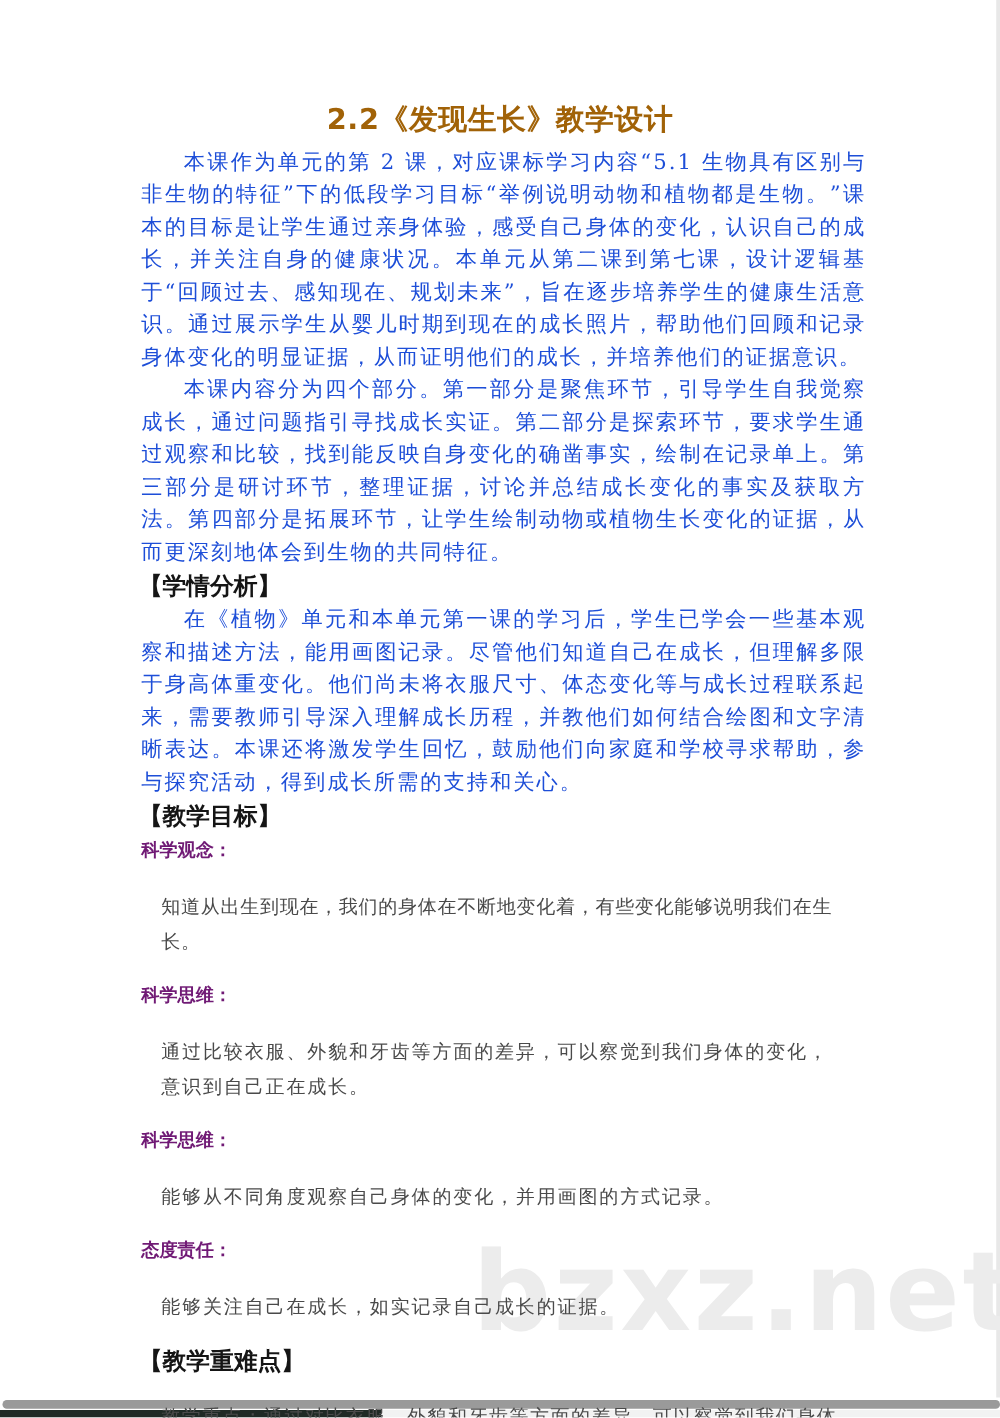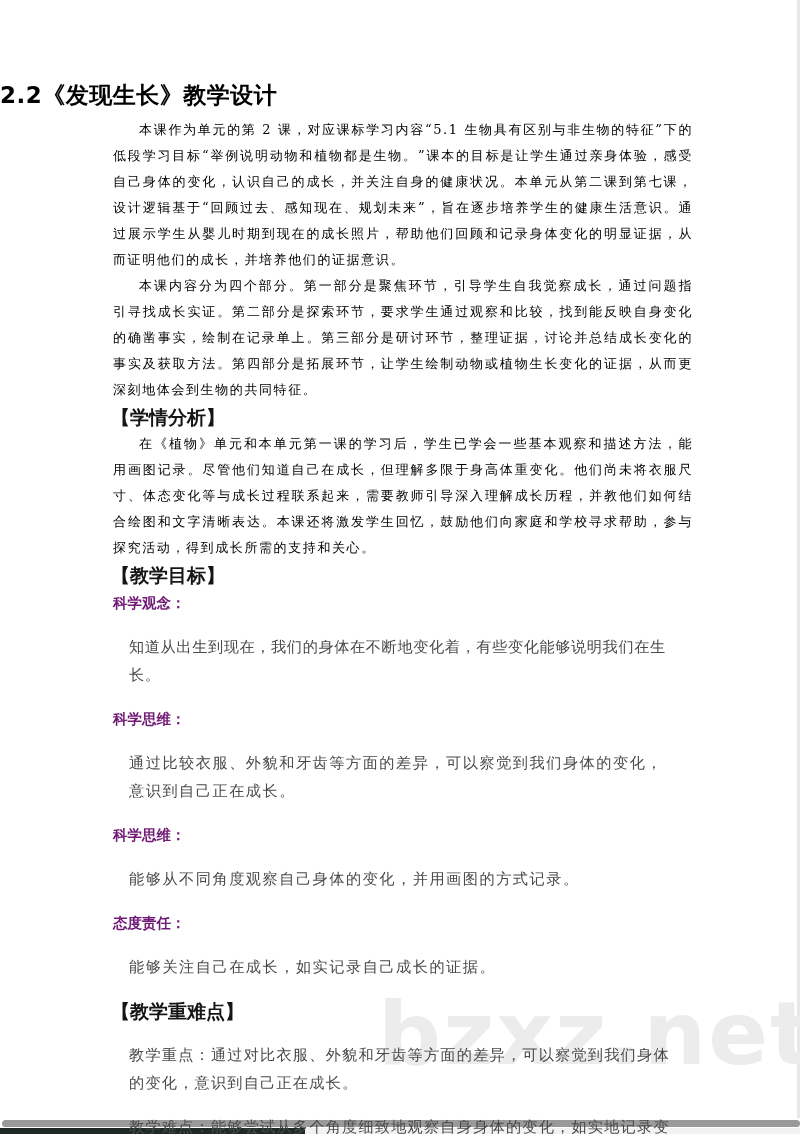--- a/index.html
+++ b/index.html
@@ -5,31 +5,31 @@
   html, body { margin: 0; padding: 0; }
   body {
     width: 800px; height: 1134px; background: #ffffff; position: relative; overflow: hidden;
     font-family: "DejaVu Serif", "Liberation Serif", serif; color: #3a3a3a;
   }
   .page {
     position: absolute; left: 0; top: 0; width: 797px; height: 1118px; background: #fff;
     border-right: 3px solid #e8e8e8;
   }
   .doc-title {
-    position: absolute; left: 0; top: 80px; width: 800px; 
+    position: absolute; left: 0; top: 80px; width: 800px; text-align: center;
     font-family: "DejaVu Sans", "Liberation Sans", sans-serif; font-weight: bold;
-    font-size: 23px; color: #000000; letter-spacing: 0.5px;
+    font-size: 23px; color: #a16207; letter-spacing: 0.5px;
   }
   .content { position: absolute; left: 113px; top: 117px; width: 580px; }
   .section-head {
     font-family: "DejaVu Sans", "Liberation Sans", sans-serif; font-weight: bold;
     font-size: 19px; color: #151515; height: 28px; line-height: 28px; margin-left: -2px;
   }
   .para {
-    font-size: 13px; line-height: 26px; color: #000000; text-indent: 2em; text-align: justify;
+    font-size: 17px; line-height: 26px; color: #1d4ed8; text-indent: 2em; text-align: justify;
     letter-spacing: 1.6px; margin: 0;
   }
   .sub-head {
     font-family: "DejaVu Sans", "Liberation Sans", sans-serif; font-weight: bold;
     font-size: 14.5px; color: #701a75; line-height: 28px; height: 28px;
   }
   .plain {
     font-size: 15.2px; line-height: 28px; color: #4a4a4a; letter-spacing: 1.5px; margin: 16px;
   }
   .watermark {

